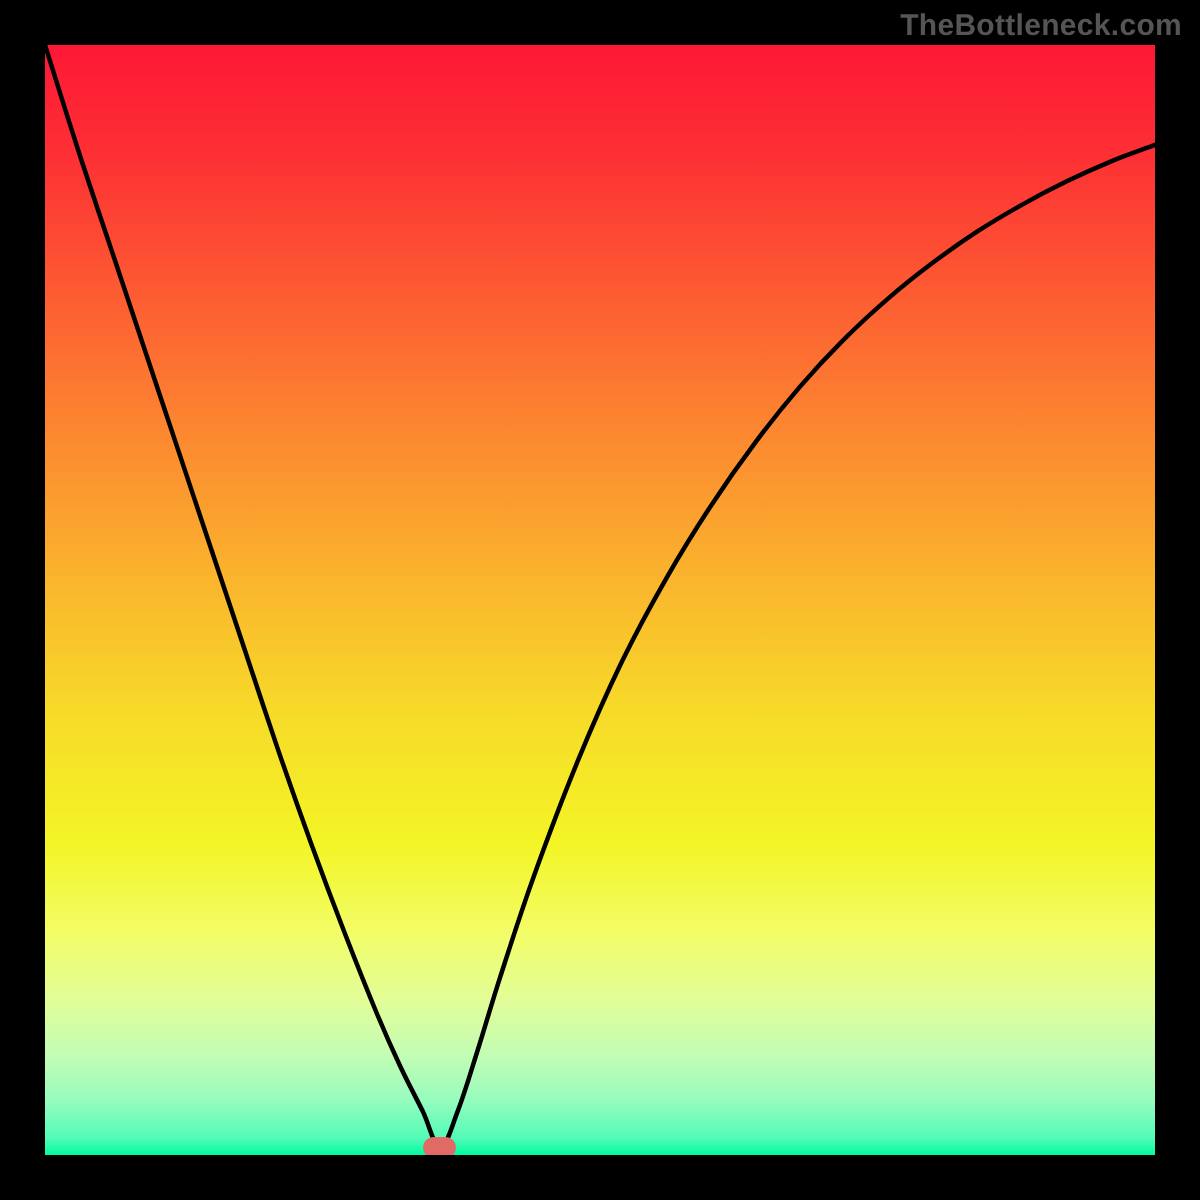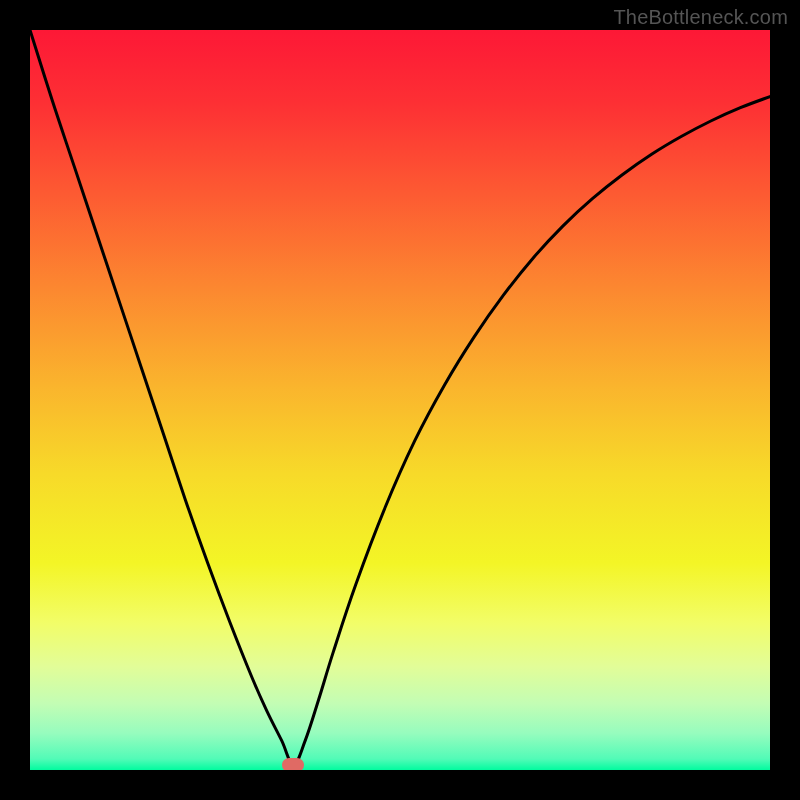--- a/index.html
+++ b/index.html
@@ -38,21 +38,21 @@
     position: absolute;
     left: 0;
     top: 0;
     width: 100%;
     height: 100%;
   }
   .watermark {
     position: absolute;
     color: #555555;
     font-size: 20px;
-    font-weight: 400;
+    font-weight: 700;
     letter-spacing: 0.2px;
     white-space: nowrap;
   }
   .marker {
     position: absolute;
     width: 22px;
     height: 14px;
     border-radius: 7px;
     transform: translate(-50%, -50%);
   }

